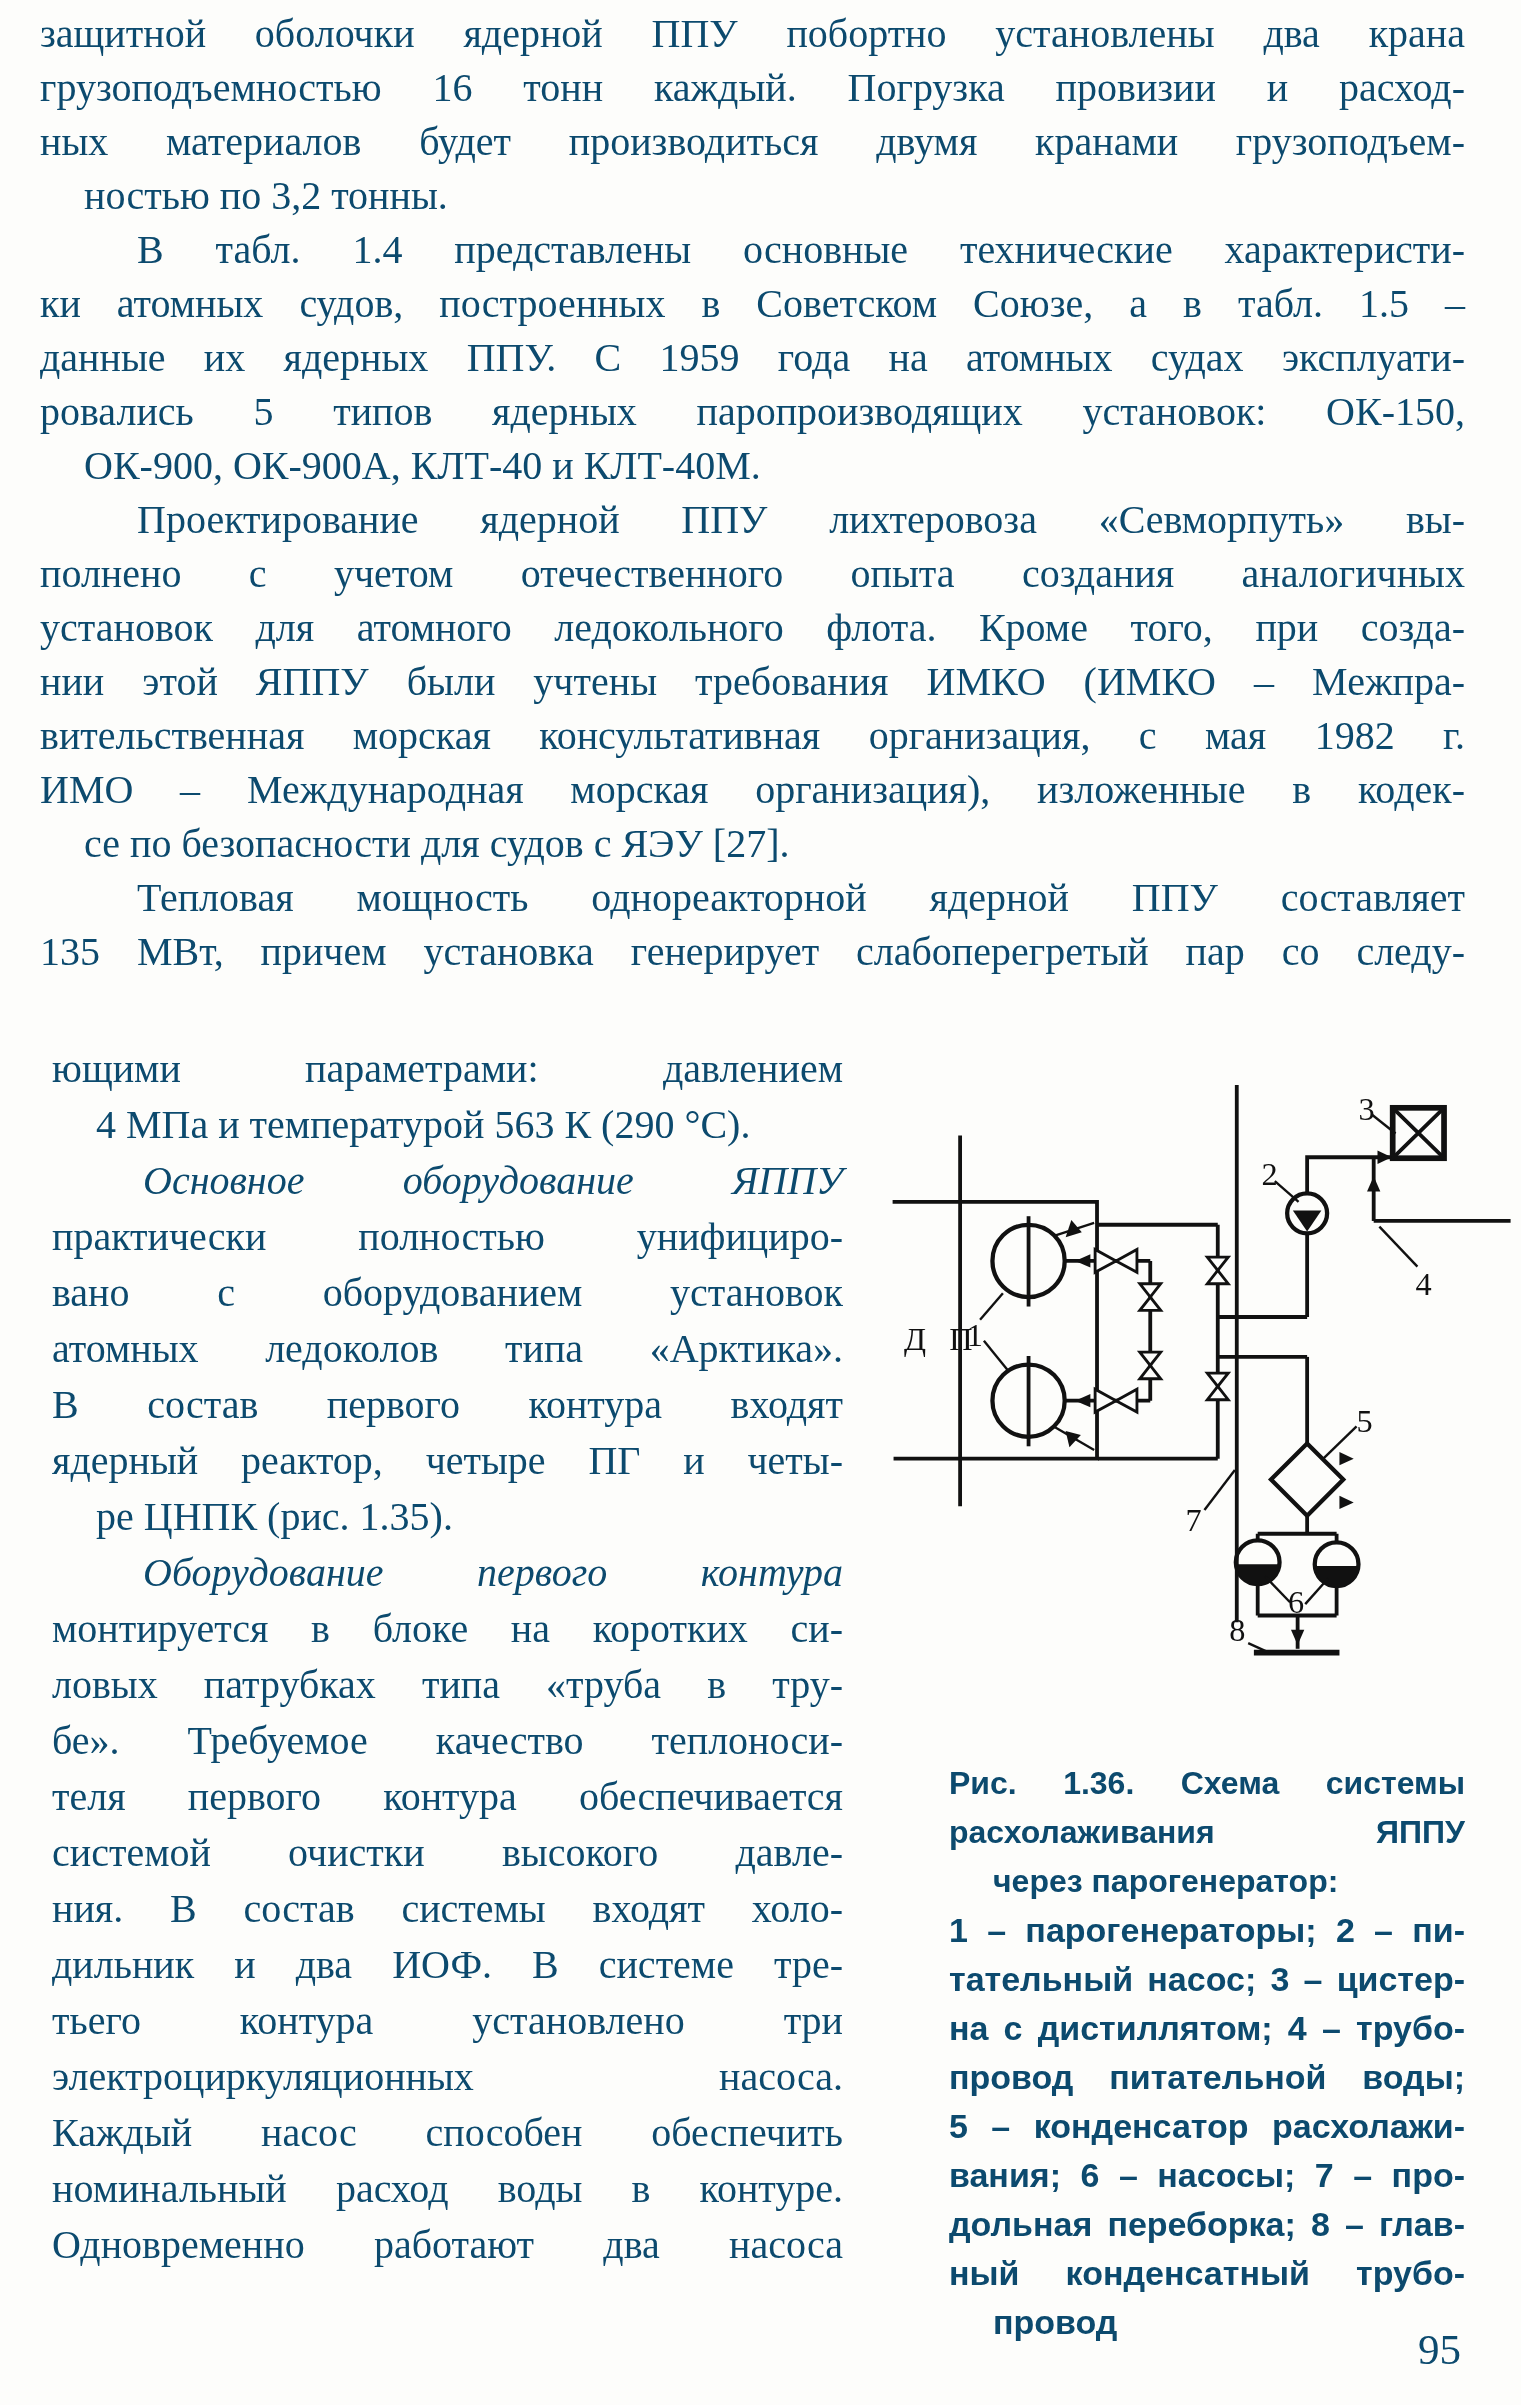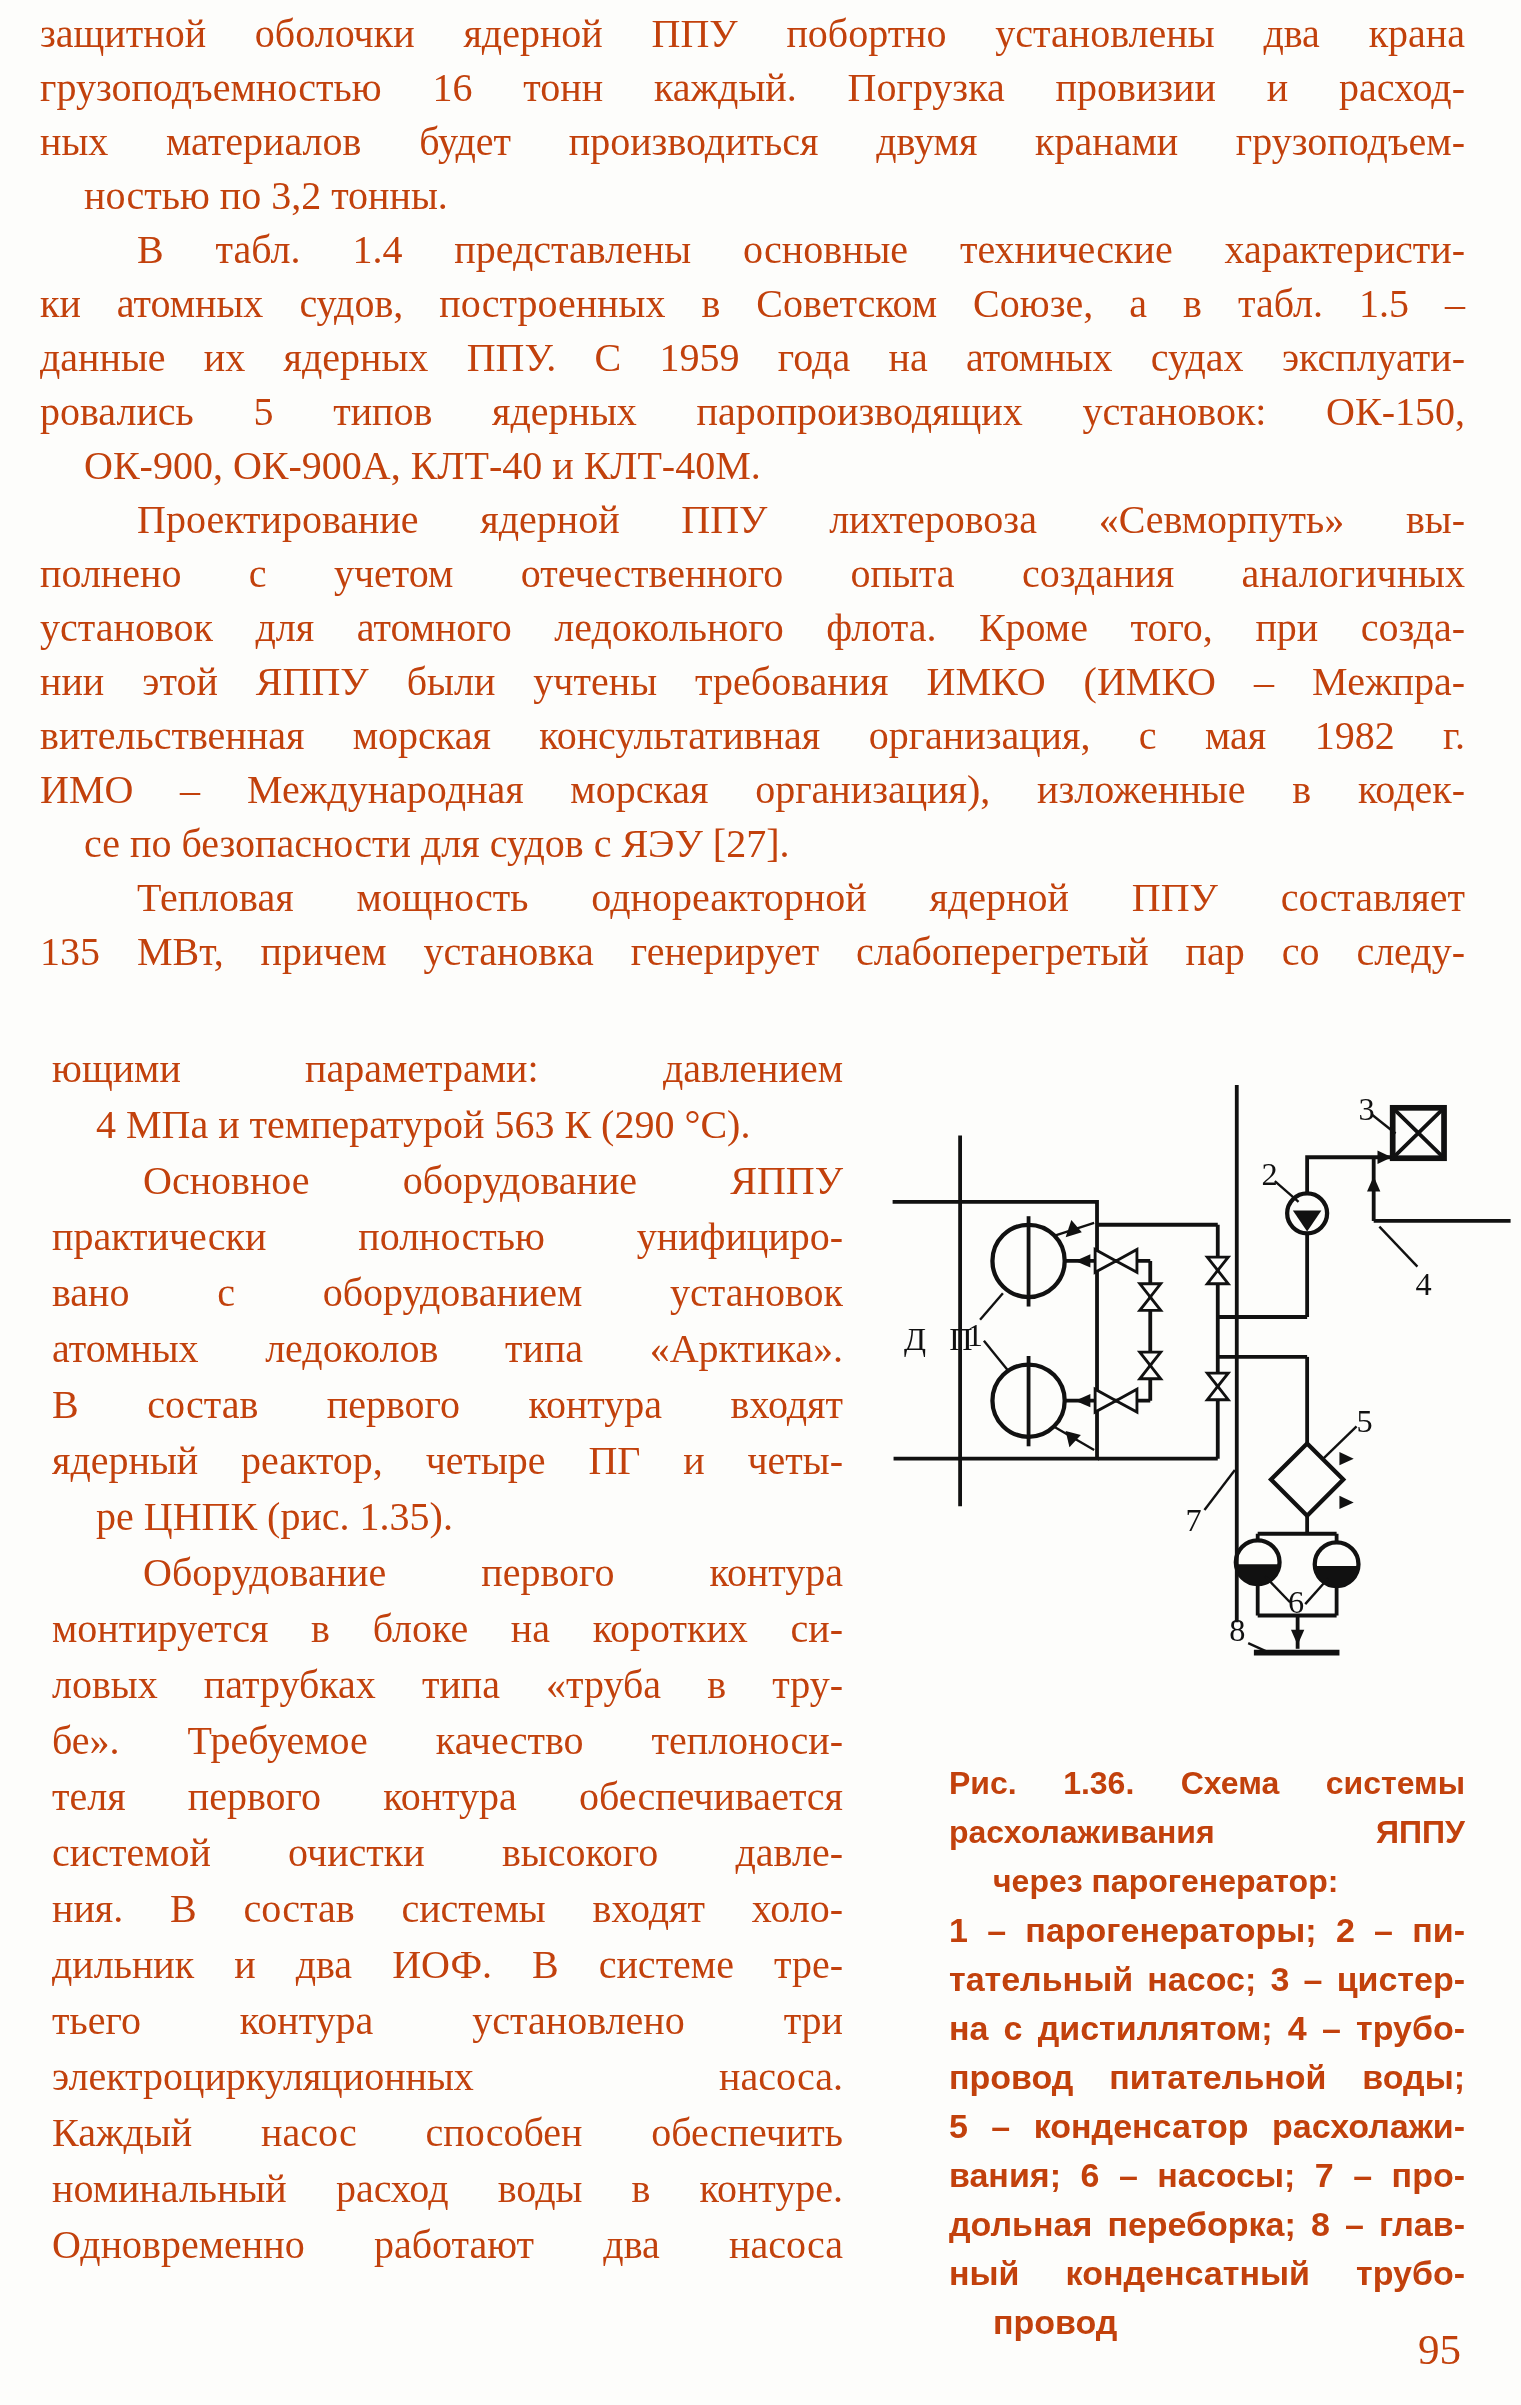--- a/index.html
+++ b/index.html
@@ -1,32 +1,32 @@
 <!DOCTYPE html>
 <html style="font-size:15px"><head>
 <meta charset="utf-8">
 <style>
   html,body{margin:0;padding:0;background:#e8e8e8;}
   .page{
     position:relative;width:1522px;height:2405px;background:#fdfdfb;
-    font-family:"Liberation Serif", serif;color:#c2410c;overflow:hidden;
+    font-family:"Liberation Serif", serif;color:#0c4a6e;overflow:hidden;
   }
   .block{position:absolute;}
   .ln{
     text-align:justify;text-align-last:justify;
   }
   .ln.end{text-align-last:left;margin-left:44px;}
   
   .body-text{left:40px;top:6.7px;width:1425px;}
   .body-text .ln{font-size:40px;line-height:54px;height:54px;}
   .body-text .ln.ind{text-indent:97px;}
   
   .left-col{left:52px;top:1041px;width:791px;}
   .left-col .ln{font-size:40px;line-height:56px;height:56px;}
-  .left-col .ln.ind{text-indent:91px;}
+  .left-col .ln.ind{text-indent:91px;font-style:italic;}
   
   .caption{left:949px;top:1759px;width:516px;font-family:"Liberation Sans", sans-serif;font-weight:600;}
   .caption .ln{font-size:32px;line-height:49px;height:49px;}
   .caption .ln.legend{font-size:34px;}
   
   .pagenum{right:61px;top:2325px;font-size:43px;font-family:"Liberation Serif",serif;}
   
   .figure{left:885px;top:1080px;width:637px;height:628px;}
   .figure svg{display:block;width:637px;height:628px;}
   .figure path, .figure circle, .figure rect, .figure line{stroke:#111;fill:none;}

